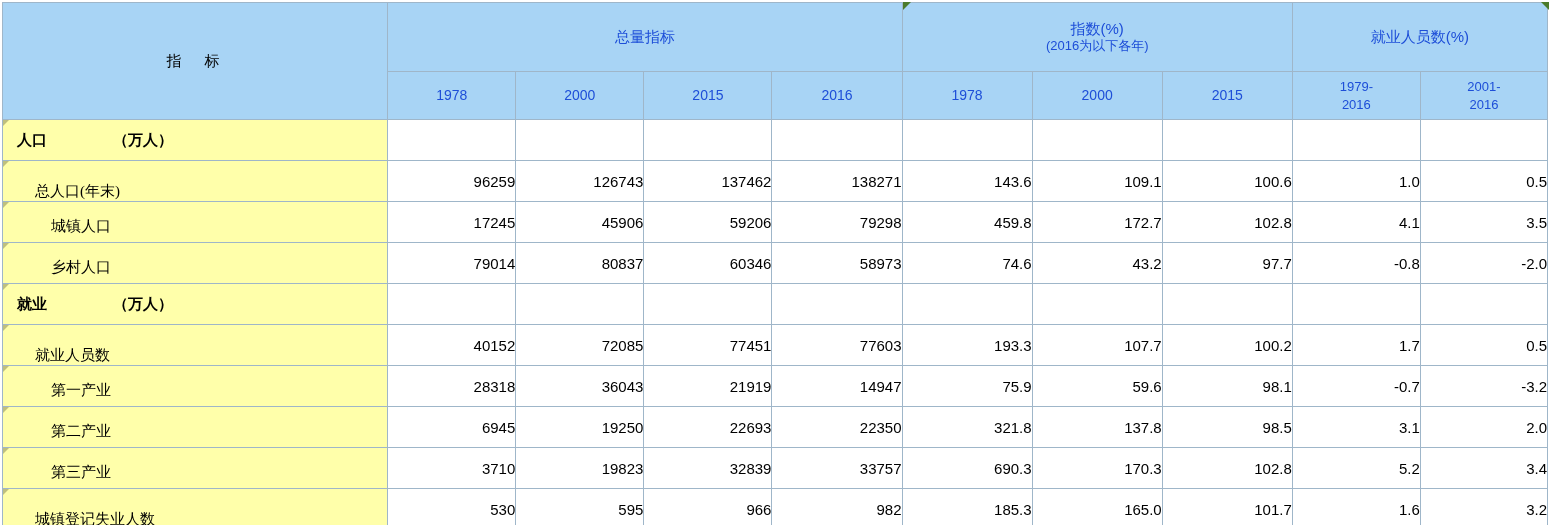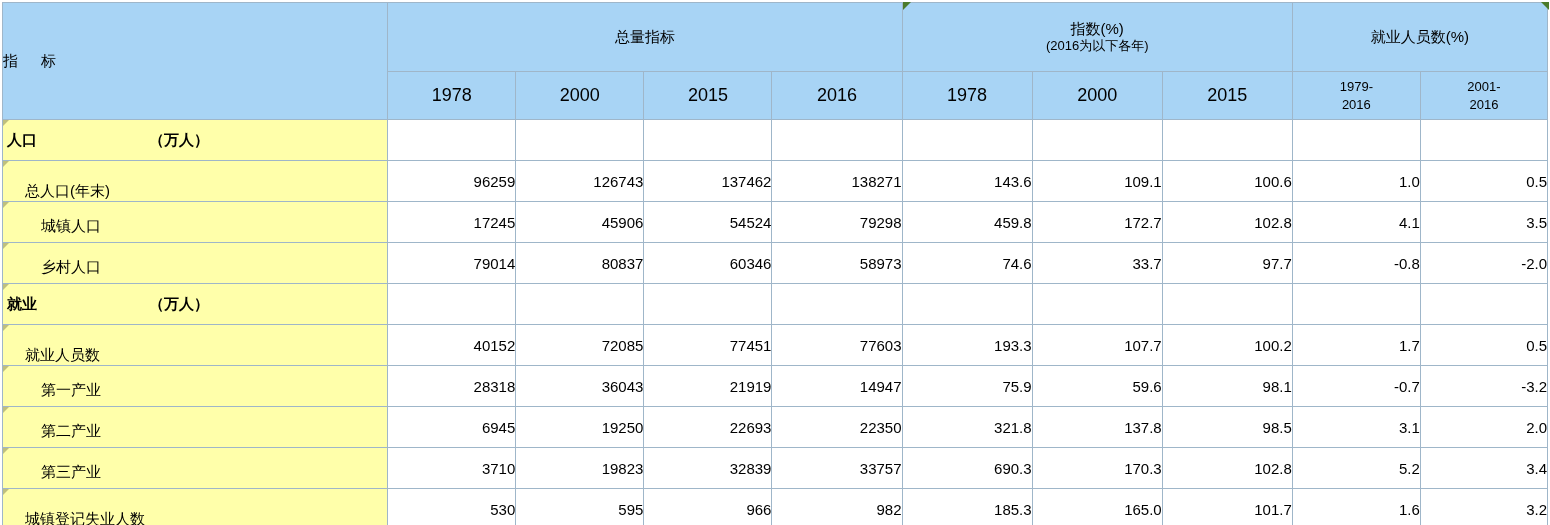--- a/index.html
+++ b/index.html
@@ -22,62 +22,64 @@
   table.stat td, table.stat th {
     border: 1px solid #9fb6c9;
     font-weight: normal;
     padding: 0;
   }
   
   .hdr {
     background: #a8d4f5;
     text-align: center;
     font-size: 15px;
-    color: #000000;
+    color: #1d4ed8;
     line-height: 1.25;
   }
   .hdr-indicator {
     background: #a8d4f5;
-    text-align: left;
+    text-align: center;
     font-size: 15px;
     letter-spacing: 4px;
   }
   .hdr-group {
     height: 68px;
   }
   .hdr-sub {
     height: 47px;
-    font-size: 18px;
+    font-size: 14px;
   }
   .hdr-sub-two {
     font-size: 13px;
     line-height: 1.35;
   }
   
   .label-cell {
     background: #ffffaa;
     font-size: 15px;
     height: 40px;
     vertical-align: middle;
     position: relative;
     border-left: 1px solid #9fb6c9;
     border-right: 1px solid #9fb6c9;
     border-top: none;
     border-bottom: none;
   }
   .label-inner {
     display: flex;
     align-items: center;
+    padding-left: 10px;
     white-space: pre;
+    font-family: Liberation Serif, serif;
   }
   .label-inner .txt { display: inline-block; }
   .label-inner .unit { display: inline-block; }
   .lvl0 { font-weight: bold; }
   .lvl0 .txt { padding-left: 4px; }
-  .lvl0 .unit { margin-left: 112px; }
+  .lvl0 .unit { margin-left: 66px; }
   .lvl1 .txt { padding-left: 22px; margin-top: 20px; }
   .lvl2 .txt { padding-left: 38px; margin-top: 8px; }
   .num {
     text-align: right;
     font-size: 15px;
     padding-right: 14px;
     height: 40px;
     vertical-align: middle;
     border: none;
     background: #ffffff;
@@ -194,39 +196,39 @@
         <td class="num">1.0</td>
         <td class="num">0.5</td>
       </tr>
       <tr>
         <td class="label-cell">
           <span class="fold"></span>
           <div class="label-inner lvl2"><span class="txt">城镇人口</span></div>
         </td>
         <td class="num">17245</td>
         <td class="num">45906</td>
-        <td class="num">54524</td>
+        <td class="num">59206</td>
         <td class="num">79298</td>
         <td class="num">459.8</td>
         <td class="num">172.7</td>
         <td class="num">102.8</td>
         <td class="num">4.1</td>
         <td class="num">3.5</td>
       </tr>
       <tr>
         <td class="label-cell">
           <span class="fold"></span>
           <div class="label-inner lvl2"><span class="txt">乡村人口</span></div>
         </td>
         <td class="num">79014</td>
         <td class="num">80837</td>
         <td class="num">60346</td>
         <td class="num">58973</td>
         <td class="num">74.6</td>
-        <td class="num">33.7</td>
+        <td class="num">43.2</td>
         <td class="num">97.7</td>
         <td class="num">-0.8</td>
         <td class="num">-2.0</td>
       </tr>
       <tr>
         <td class="label-cell">
           <span class="fold"></span>
           <div class="label-inner lvl0"><span class="txt">就业</span><span class="unit">（万人）</span></div>
         </td>
         <td class="num num-spacer"></td>

